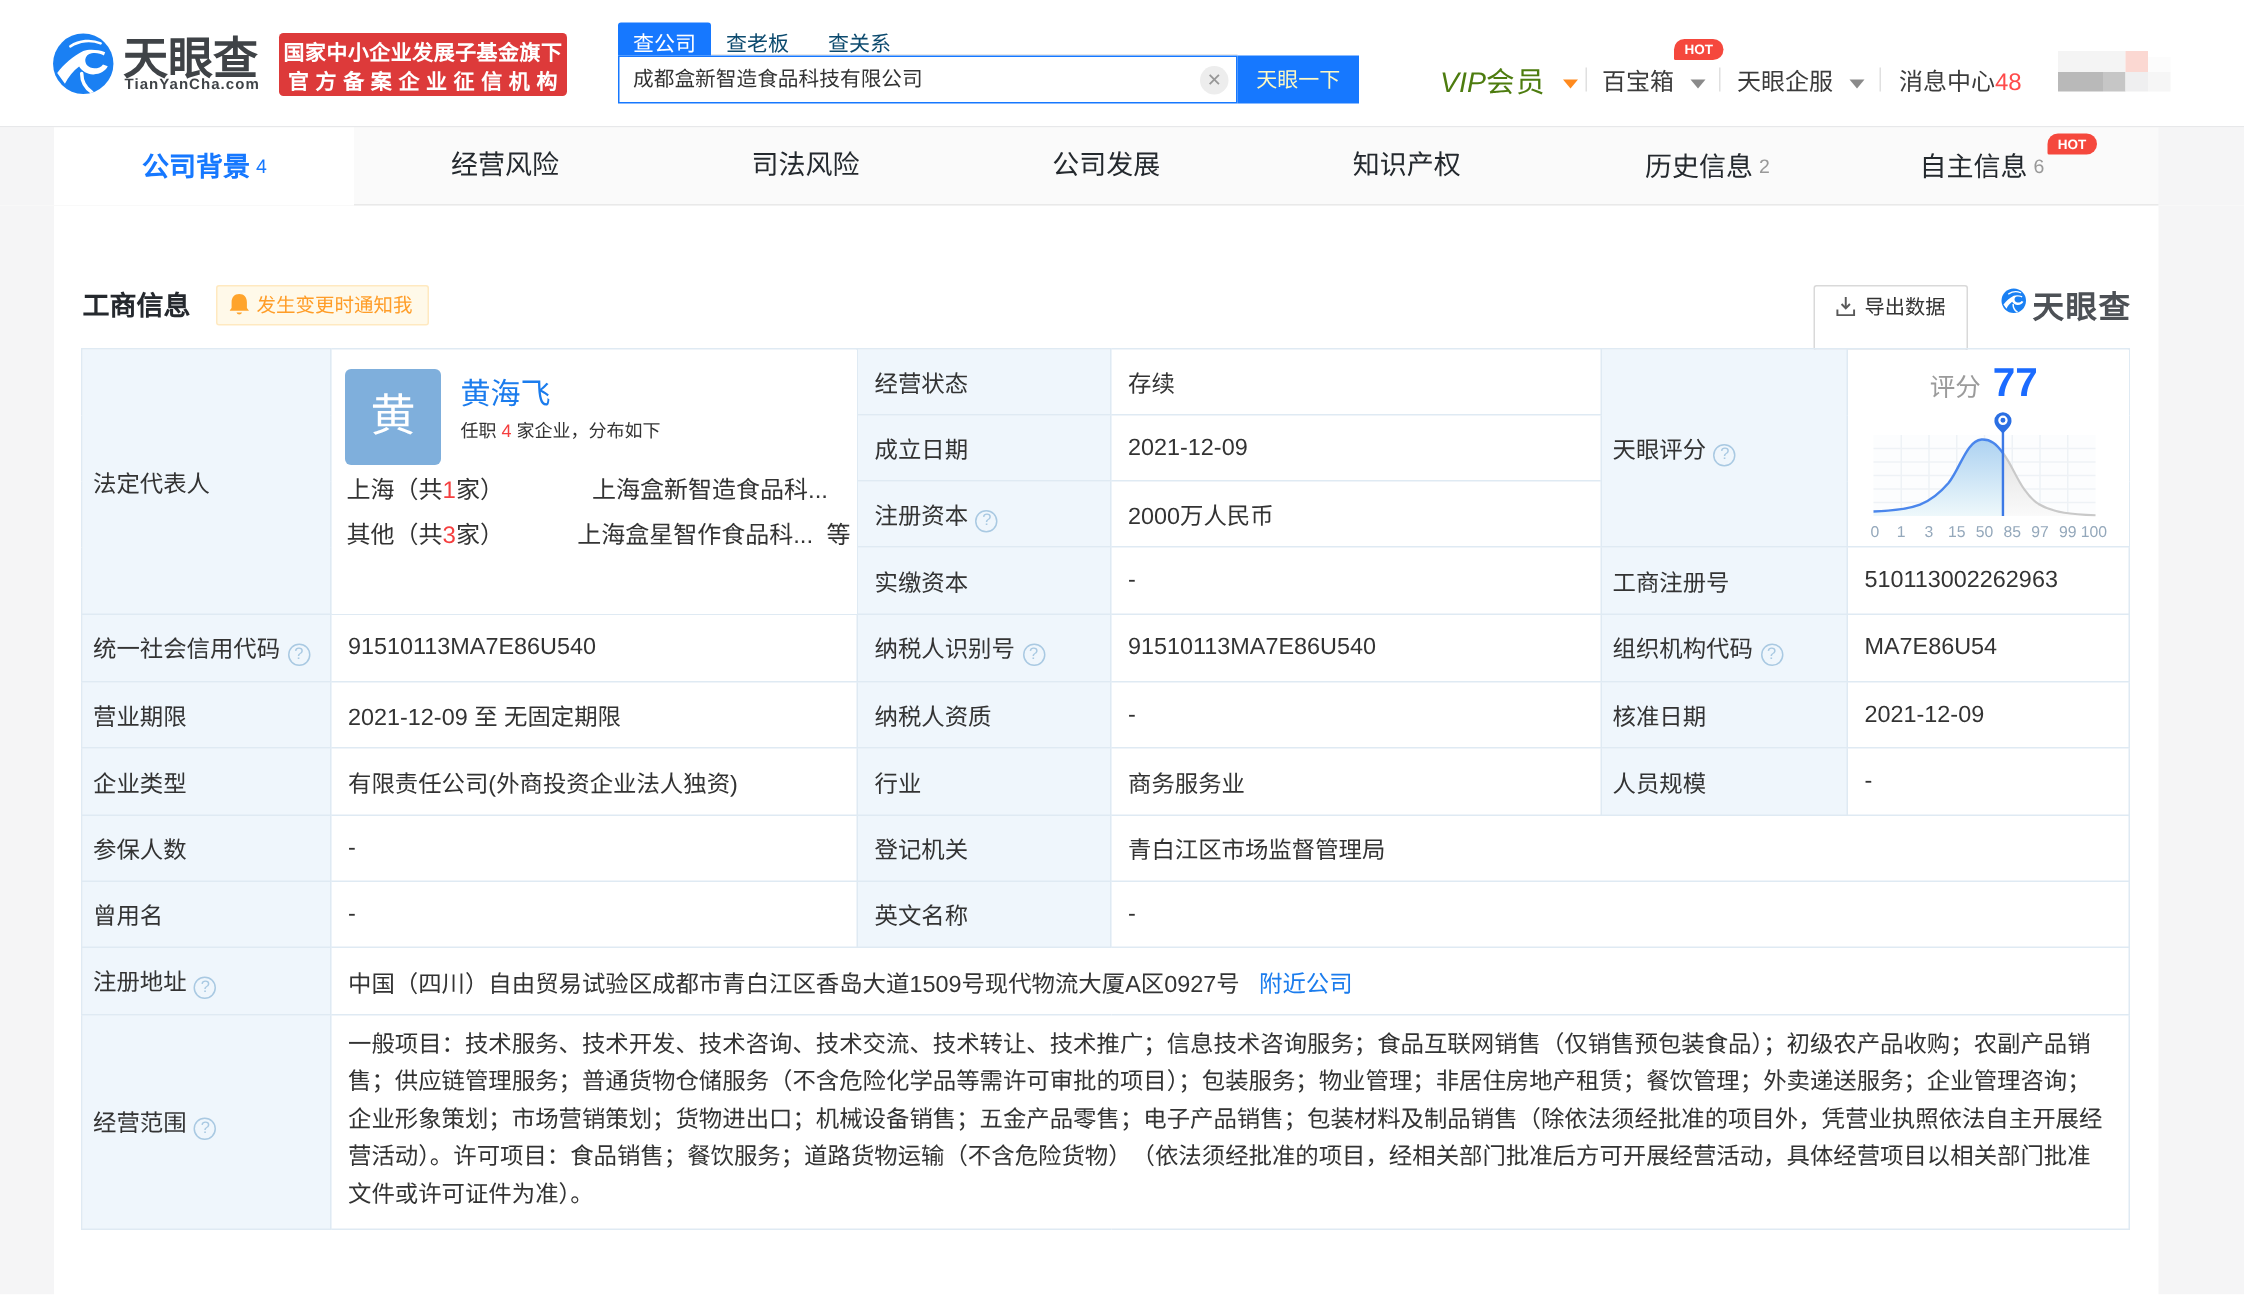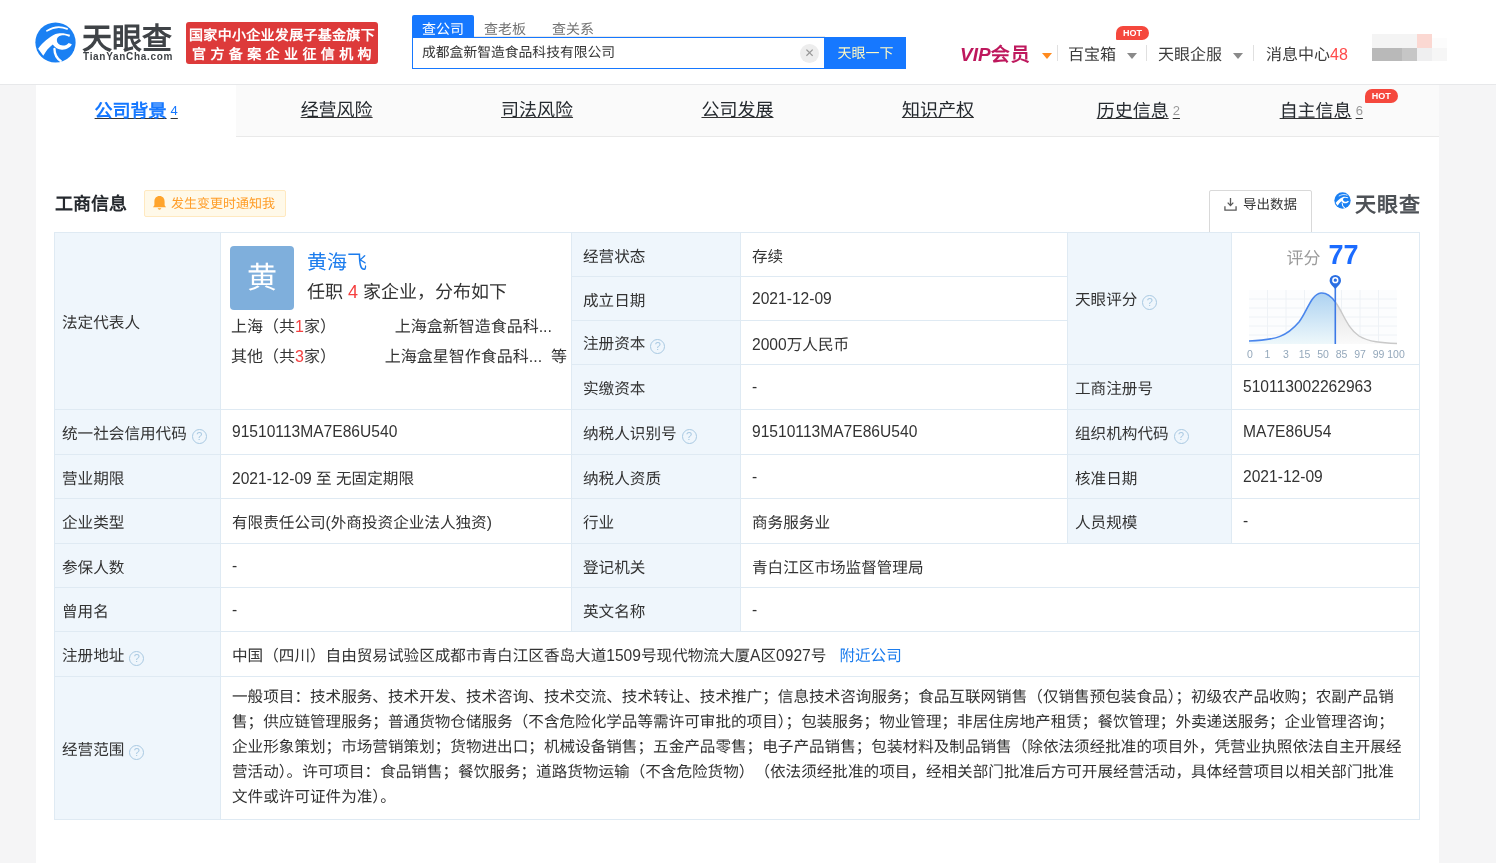--- a/index.html
+++ b/index.html
@@ -12,40 +12,40 @@
 #headerline { position:absolute; left:0; top:84px; width:1496px; height:1px; background:#e7e8ea; }
 #logoCircle { position:absolute; left:34px; top:21px; }
 #logoTxt { position:absolute; left:82px; top:14px; font-size:30px; font-weight:bold; color:#3f4347; }
 #logoSub { position:absolute; left:83px; top:51px; font-size:10px; font-weight:bold; color:#3f4347; letter-spacing:0.7px; }
 #redBadge { position:absolute; left:186px; top:22px; width:192px; height:42px; background:#dd3a3a; border-radius:3px; color:#fff; text-align:center; }
 #redBadge .l1 { font-size:14px; font-weight:bold; margin-top:4px; letter-spacing:0.3px; line-height:18.5px; }
 #redBadge .l2 { font-size:14px; font-weight:bold; letter-spacing:4.4px; margin-left:4px; line-height:18.5px; }
 
 
 #stabs { position:absolute; left:412px; top:15px; width:413px; height:22px; border-bottom:1px solid #e8e8e8; }
-.stab { display:inline-block; font-size:14px; color:#737373; margin-right:26px; vertical-align:top; padding:2.5px 0; }
+.stab { display:inline-block; font-size:14px; color:#0c4a6e; margin-right:26px; vertical-align:top; padding:2.5px 0; }
 .stab.on { background:#1678ff; color:#fff; width:62px; text-align:center; border-radius:2px 2px 0 0; margin-right:10px; }
 #sinput { position:absolute; left:412px; top:37px; width:413px; height:32px; border:1px solid #1678ff; background:#fff; font-size:13.8px; color:#333; line-height:30px; padding-left:9px; }
 #sclear { position:absolute; left:800px; top:44px; width:19px; height:19px; border-radius:50%; background:#ededed; color:#979797; font-size:12px; text-align:center; line-height:18px; }
 #sbtn { position:absolute; left:825px; top:37px; width:81px; height:32px; background:#1678ff; color:#fef9c3; font-size:14px; text-align:center; line-height:32px; }
 
 
-#vip { position:absolute; left:960px; top:39px; color:#be185d; font-size:19px; font-weight:bold; font-style:italic; }
+#vip { position:absolute; left:960px; top:39px; color:#4d7c0f; font-size:19px; font-weight:normal; font-style:italic; }
 #vip .cn { font-style:normal; letter-spacing:1px; }
 .caret { display:inline-block; width:0; height:0; border-left:5.5px solid transparent; border-right:5.5px solid transparent; border-top:6.5px solid #ff8a1e; vertical-align:middle; margin-left:11px; }
 .caret.g { border-top-color:#8a8a8a; }
 .hsep { position:absolute; top:45px; width:1px; height:16px; background:#e0e0e0; }
 .hmenu { position:absolute; top:41px; font-size:16px; color:#3c3c3c; }
 #hot1 { position:absolute; left:1116px; top:26px; width:33px; height:14px; background:#f5483d; border-radius:7px 7px 7px 1px; color:#fff; font-size:9px; font-weight:bold; text-align:center; line-height:14px; }
 #msgnum { color:#ff4b4b; }
 .mos { position:absolute; }
 
 
 #subnavWrap { position:absolute; left:0; top:85px; width:1496px; height:52px; background:#f5f5f6; }
-#subnav { position:absolute; left:36px; top:0; width:1403px; height:52px; background:#fafafa; border-bottom:1px solid #e9e9e9; display:flex;text-decoration:underline; }
+#subnav { position:absolute; left:36px; top:0; width:1403px; height:52px; background:#fafafa; border-bottom:1px solid #e9e9e9; display:flex; }
 .ntab { flex:1; text-align:center; line-height:51px; font-size:18px; color:#24292e; position:relative; }
 .ntab.on { background:#fff; color:#1678ff; font-weight:bold; font-size:18px; height:52px; }
 .ntab sup { font-size:13px; color:#999; font-weight:normal; vertical-align:2px; margin-left:4px; }
 .ntab.on sup { color:#1678ff; }
 #hot2 { display:inline-block; width:33px; height:14px; background:#f5483d; border-radius:7px 7px 7px 1px; color:#fff; font-size:9px; font-weight:bold; text-align:center; line-height:14px; vertical-align:18px; margin-left:2px; }
 
 
 #gutL { position:absolute; left:0; top:137px; width:36px; height:726px; background:#f5f5f6; }
 #gutR { position:absolute; left:1439px; top:137px; width:57px; height:726px; background:#f5f5f6; }
 
@@ -64,21 +64,21 @@
 #tbl td.lb { background:#eff6fc; }
 #tbl td.vl { background:#fff; }
 .qm { display:inline-block; width:15px; height:15px; border:1px solid #a9c9e2; border-radius:50%; color:#a9c9e2; font-size:11px; text-align:center; line-height:13.5px; vertical-align:-1px; margin-left:5px; font-weight:normal; padding:0; }
 a.lnk { color:#1b7ced; text-decoration:none; }
 .red { color:#f53f3f; }
 
 
 #pcell { position:relative; height:176px; padding:0 !important; }
 #avatar { position:absolute; left:9px; top:13px; width:64px; height:64px; background:#7fafdc; border-radius:4px; color:#fff; font-size:30px; text-align:center; line-height:64px; }
 #pname { position:absolute; left:86px; top:13px; font-size:20px; }
-#prole { position:absolute; left:86px; top:44px; font-size:18px; color:#333; }
+#prole { position:absolute; left:86px; top:44px; font-size:12px; color:#333; }
 .distrow { position:absolute; left:10px; width:331px; font-size:16px; }
 .distrow .rv { float:right; }
 
 
 #scoreCell { position:relative; padding:16px !important; height:132px; }
 #scoreTop { position:absolute; left:-3px; top:7px; width:100%; text-align:center; }
 #scoreTop .t { font-size:17px; color:#9b9b9b; }
 #scoreTop .n { font-size:27px; font-weight:bold; color:#1b6bff; margin-left:8px; }
 #chart { position:absolute; left:15px; top:33px; }
 

